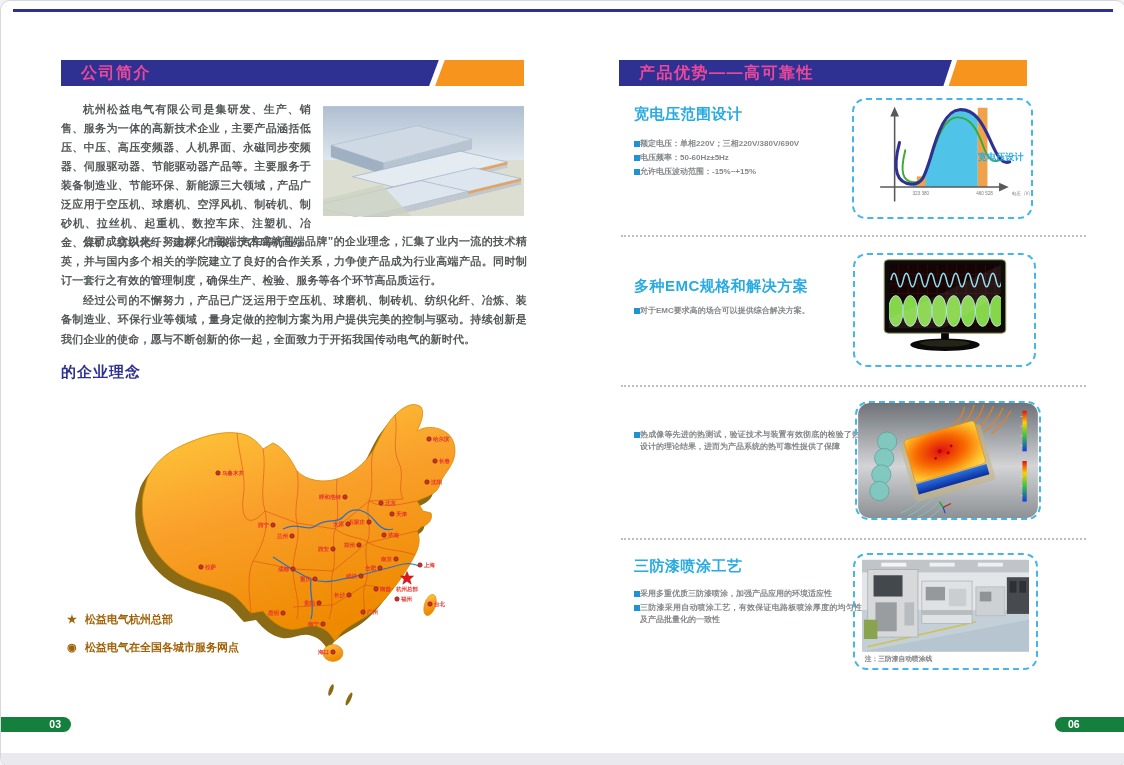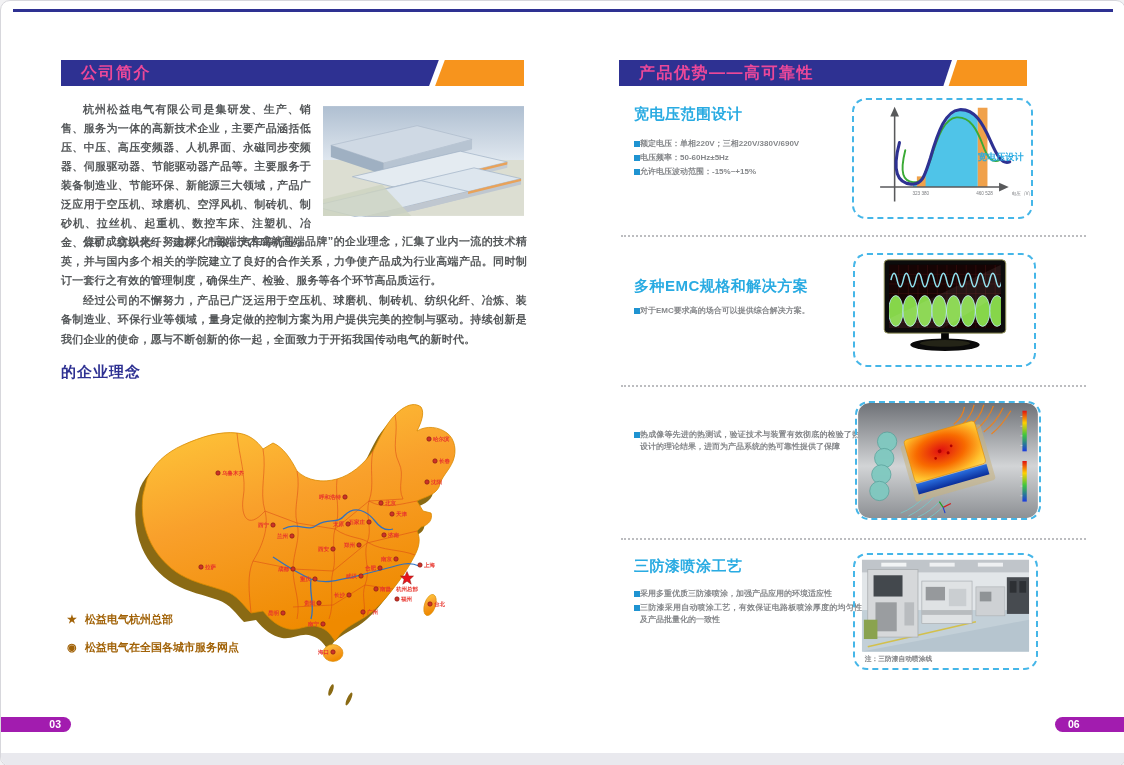--- a/index.html
+++ b/index.html
@@ -26,21 +26,21 @@
   .p1img{width:201px;height:112px;margin-top:5px;flex:0 0 auto;}
   .p23{position:absolute;left:60px;top:231px;width:466px;font-size:11px;line-height:19.5px;
        color:#55585a;text-align:justify;font-weight:bold;letter-spacing:.2px;}
   .p23 p{text-indent:2em;margin:0;}
   .svc{position:absolute;left:60px;top:362px;font-size:15px;color:#2e3192;font-weight:bold;letter-spacing:1px;}
   .mapwrap{position:absolute;left:86px;top:380px;width:436px;height:340px;}
   .legend{position:absolute;left:66px;top:604px;color:#a16207;font-weight:bold;font-size:11px;line-height:28px;}
   .legend .mk{display:inline-block;width:18px;}
 
   
-  .pill{position:absolute;top:716px;height:15px;background:#a21caf;color:#fff;font-size:10.5px;
+  .pill{position:absolute;top:716px;height:15px;background:#15803d;color:#fff;font-size:10.5px;
         line-height:15px;box-sizing:border-box;font-weight:bold;}
   #pill-l{left:0;width:70px;border-radius:0 8px 8px 0;text-align:right;padding-right:10px;}
   #pill-r{right:0;width:70px;border-radius:8px 0 0 8px;text-align:left;padding-left:13px;}
 
   
   .sec-title{position:absolute;color:#29abe2;font-size:15px;font-weight:bold;letter-spacing:.5px;}
   #t1{left:633px;top:104px;}
   #t2{left:633px;top:276px;}
   #t3{left:633px;top:401px;}
   #t4{left:633px;top:556px;}

